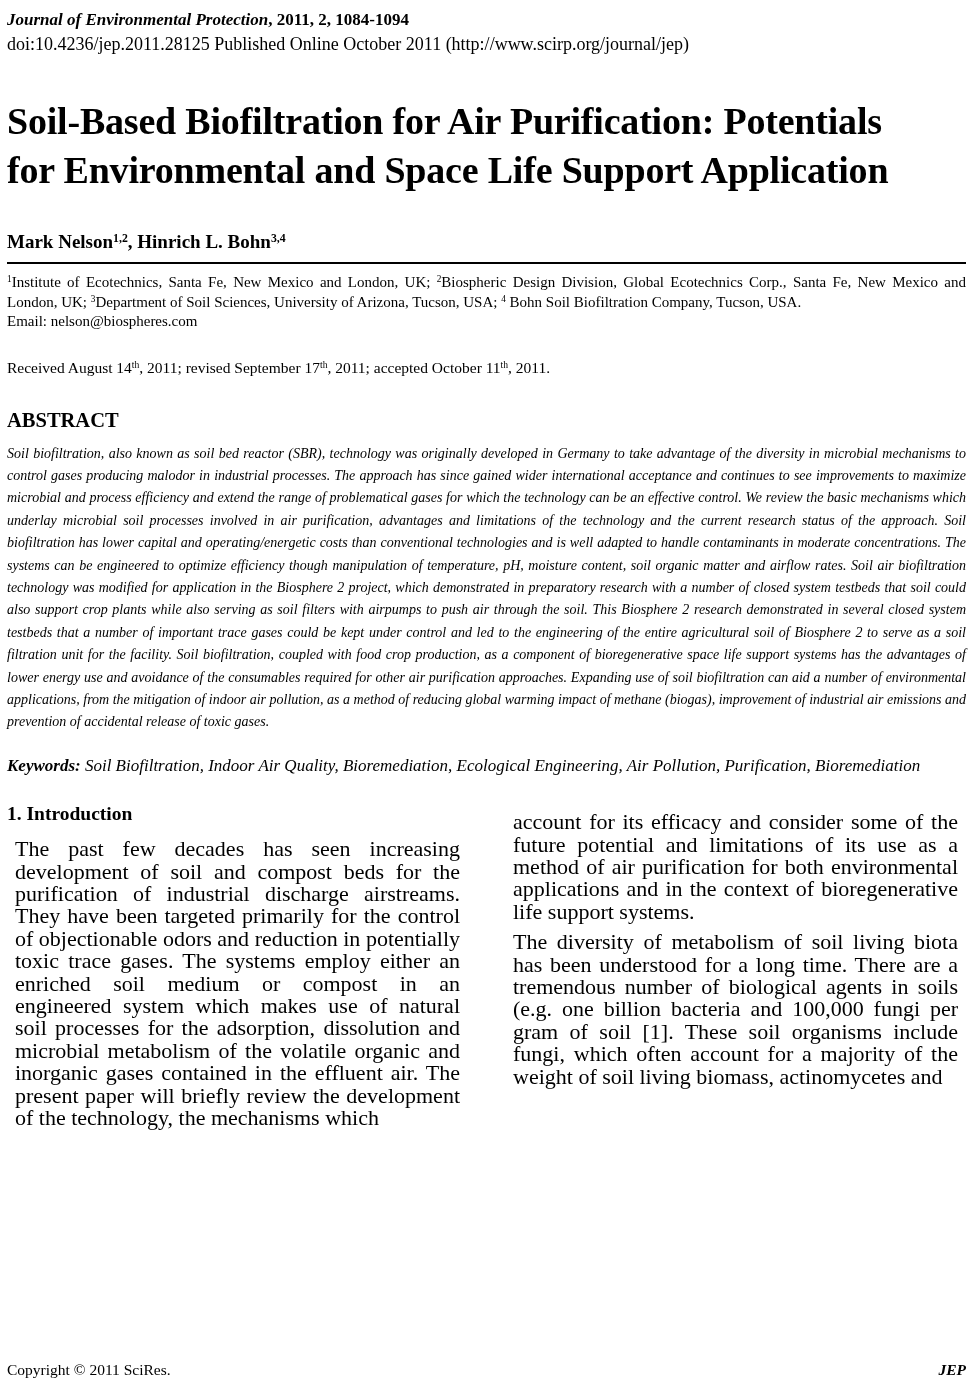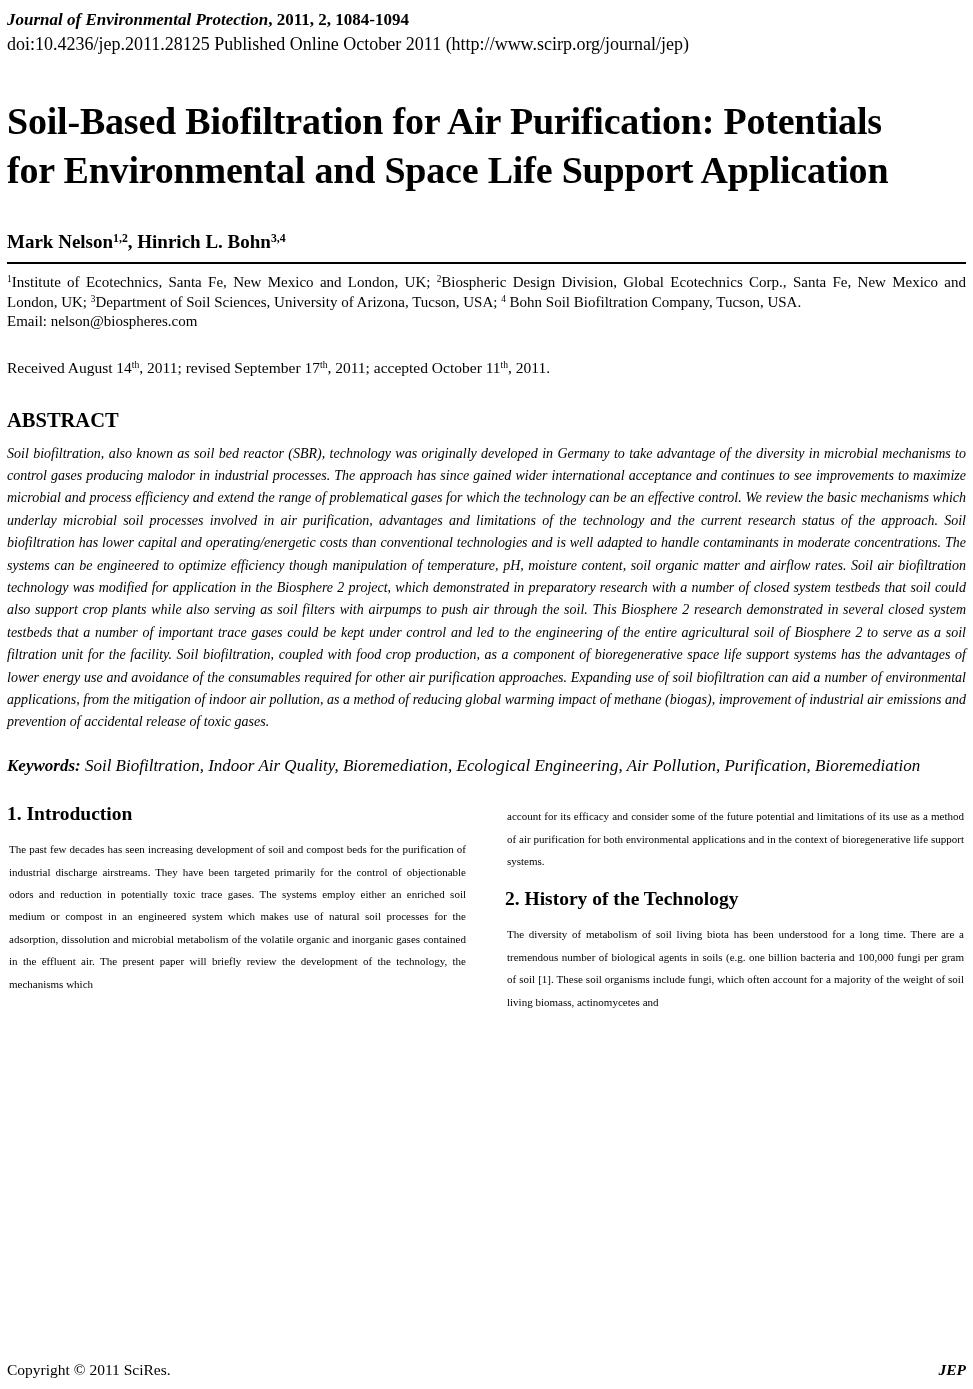--- a/index.html
+++ b/index.html
@@ -55,21 +55,21 @@
     margin: 21px 0 0 0; padding-left: 90px; text-indent: -90px;
   }
   .kw-label { font-weight: bold; }
 
   
   .columns { display: flex; gap: 37px; margin-top: 26px; }
   .col { width: 463px; }
   .sec-heading { font-size: 19.5px; font-weight: bold; margin: 0 0 13px 0; }
   .sec-heading.spaced { margin-top: 16px; }
   .col p {
-    font-size: 11px; line-height: 22.4px; text-align: justify; margin: 2px;
+    font-size: 22px; line-height: 22.4px; text-align: justify; margin: 8px;
   }
   .col p.cont { margin-bottom: 3px; }
 
   
   .footer {
     position: absolute; left: 7px; right: 7px; bottom: 10px;
     display: flex; justify-content: space-between; align-items: baseline;
     font-size: 15.5px;
   }
   .jep { font-weight: bold; font-style: italic; }
@@ -102,21 +102,20 @@
 
   <p class="keywords"><span class="kw-label">Keywords:</span> <span>Soil Biofiltration, Indoor Air Quality, Bioremediation, Ecological Engineering, Air Pollution, Purification, Bioremediation</span></p>
 
   <div class="columns">
     <div class="col">
       <h3 class="sec-heading">1. Introduction</h3>
       <p>The past few decades has seen increasing development of soil and compost beds for the purification of industrial discharge airstreams. They have been targeted primarily for the control of objectionable odors and reduction in potentially toxic trace gases. The systems employ either an enriched soil medium or compost in an engineered system which makes use of natural soil processes for the adsorption, dissolution and microbial metabolism of the volatile organic and inorganic gases contained in the effluent air. The present paper will briefly review the development of the technology, the mechanisms which</p>
     </div>
     <div class="col">
       <p class="cont">account for its efficacy and consider some of the future potential and limitations of its use as a method of air purification for both environmental applications and in the context of bioregenerative life support systems.</p>
-      <h3 class="sec-heading spaced">2. History of the Technology</h3>
       <p>The diversity of metabolism of soil living biota has been understood for a long time. There are a tremendous number of biological agents in soils (e.g. one billion bacteria and 100,000 fungi per gram of soil [1]. These soil organisms include fungi, which often account for a majority of the weight of soil living biomass, actinomycetes and</p>
     </div>
   </div>
 
   <div class="footer">
     <span>Copyright © 2011 SciRes.</span>
     <span class="jep">JEP</span>
   </div>
 
 </div>

